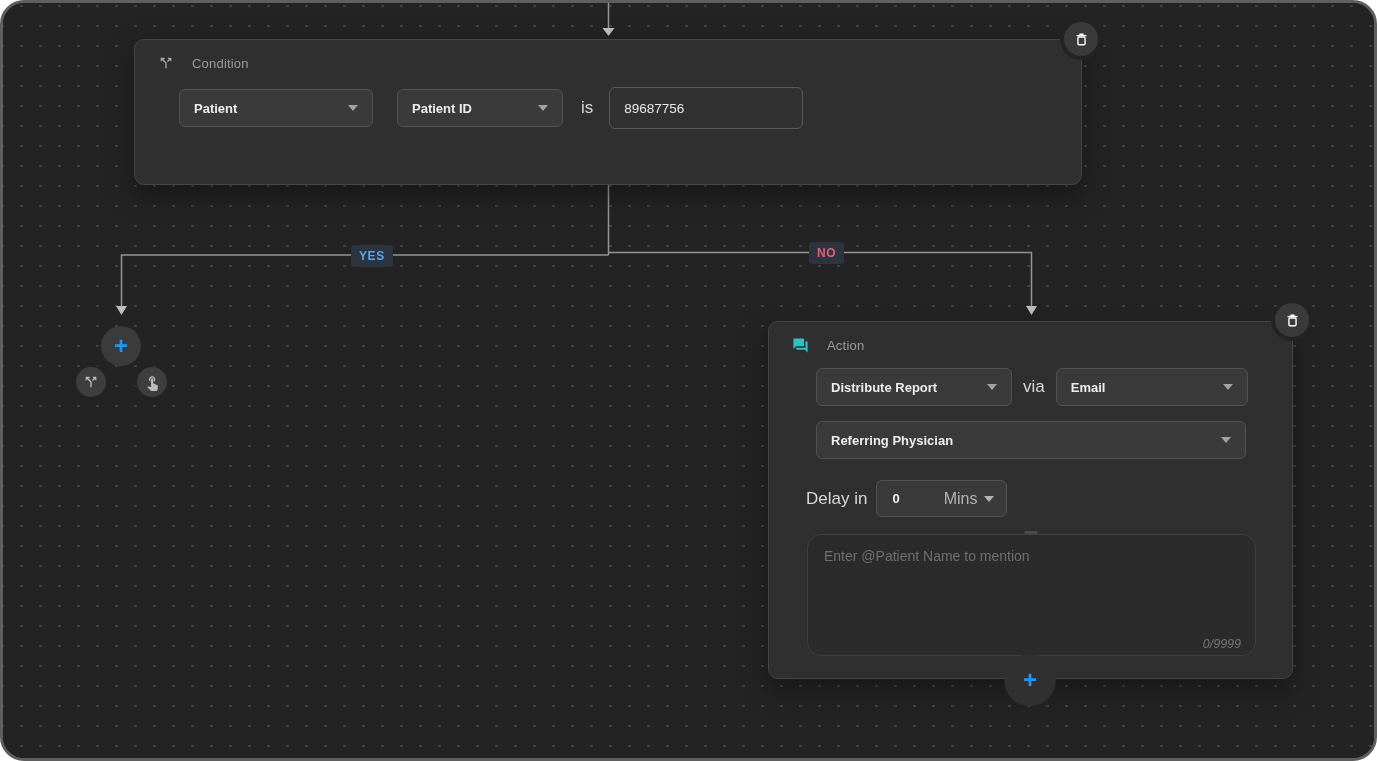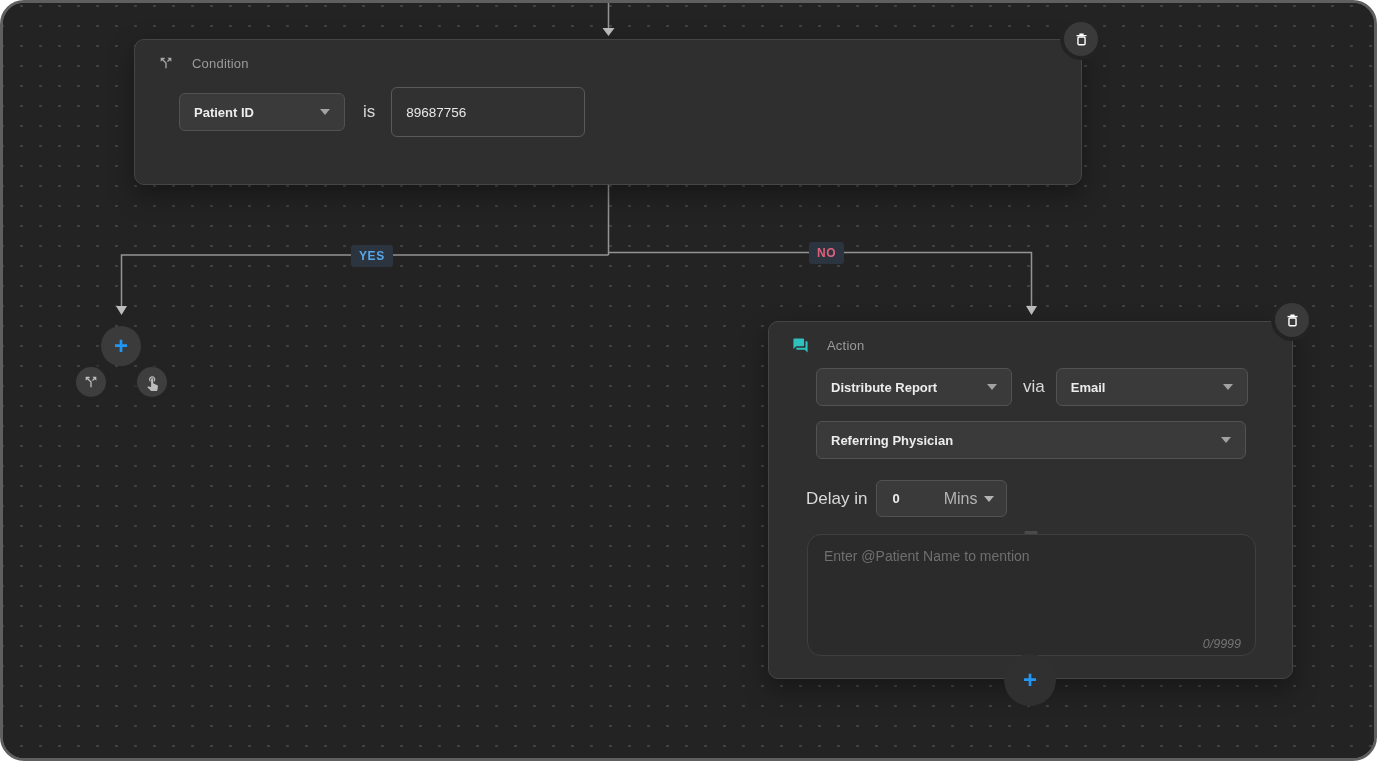--- a/index.html
+++ b/index.html
@@ -23,21 +23,21 @@
 
   .controls-row{display:flex;align-items:center}
   .dropdown{height:38px;background:var(--control-bg);border:1px solid var(--control-border);
     border-radius:6px;display:flex;align-items:center;justify-content:space-between;
     padding:0 14px;cursor:pointer}
   .dd-label{font-size:13px;font-weight:bold;color:var(--text-primary)}
   .chevron{width:0;height:0;border-left:5px solid transparent;border-right:5px solid transparent;
     border-top:6px solid #a2a2a2;flex:none;margin-left:10px}
   .connector-word{font-size:17px;color:#d9d9d9}
 
-  .value-box{height:50px;background:#313131;border:1px solid #5a5a5a;border-radius:6px;padding:0 14px;display:flex;align-items:center}
+  .value-box{height:42px;background:#313131;border:1px solid #5a5a5a;border-radius:6px;padding:0 14px;display:flex;align-items:center}
   .value-box input{background:transparent;border:none;outline:none;color:#e8e8e8;font-size:13.5px;width:100%;font-family:inherit}
 
   .icon-circle{position:absolute;border-radius:50%;display:flex;align-items:center;justify-content:center;z-index:3;cursor:pointer}
   .trash-btn{width:34px;height:34px;background:#3a3a3a;box-shadow:0 0 0 4px var(--canvas-bg)}
   .plus-btn{width:40px;height:40px;background:#3b3b3b;color:var(--accent-blue);font-size:24px;font-weight:bold;line-height:1}
   .halo-plus{width:52px;height:52px;background:#303030;color:var(--accent-blue);font-size:24px;font-weight:bold;line-height:1}
   .option-btn{width:30px;height:30px;background:#3e3e3e;box-shadow:0 0 0 3px rgba(35,35,35,.6)}
 
   .badge{position:absolute;z-index:2;height:22px;line-height:22px;padding:0 8px;border-radius:3px;
     background:var(--badge-bg);font-size:12px;font-weight:bold;letter-spacing:.6px;text-align:center}
@@ -81,20 +81,24 @@
   <div class="badge no" style="left:806px;top:239px">NO</div>
 
   <div class="node" style="left:131px;top:36px;width:948px;height:146px">
     <div class="node-header">
       <svg class="icon-svg" width="16" height="16" viewBox="0 0 24 24">
         <path d="M14 4l2.29 2.29-2.88 2.88 1.42 1.42 2.88-2.88L20 10V4zm-4 0H4v6l2.29-2.29 4.71 4.7V20h2v-8.41l-5.29-5.3L10 6.29z" fill="#a9a9a9"></path>
       </svg>
       <span class="node-title">Condition</span>
     </div>
     <div class="controls-row" style="padding-left:44px;margin-top:16px">
+      <div class="dropdown" style="width:194px;margin-right:24px">
+        <span class="dd-label">Patient</span>
+        <span class="chevron"></span>
+      </div>
       <div class="dropdown" style="width:166px">
         <span class="dd-label">Patient ID</span>
         <span class="chevron"></span>
       </div>
       <span class="connector-word" style="margin:0 16px 0 18px">is</span>
       <div class="value-box" style="width:194px">
         <input type="text" value="89687756" style="">
       </div>
     </div>
   </div>

